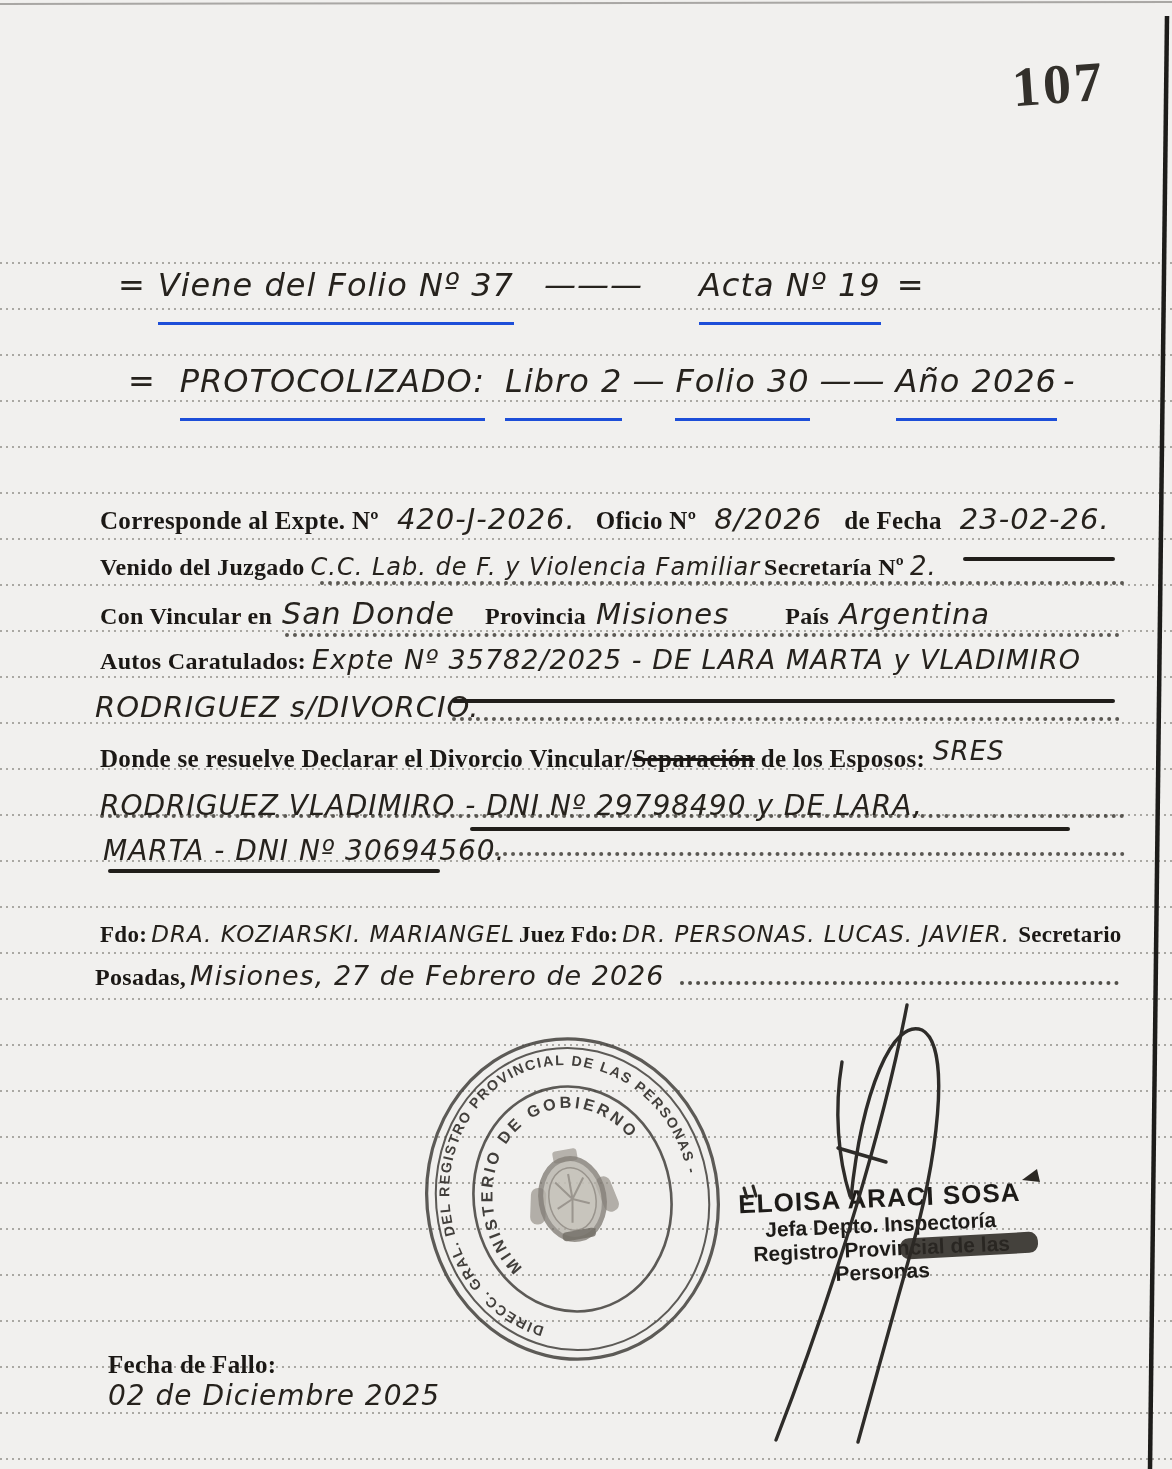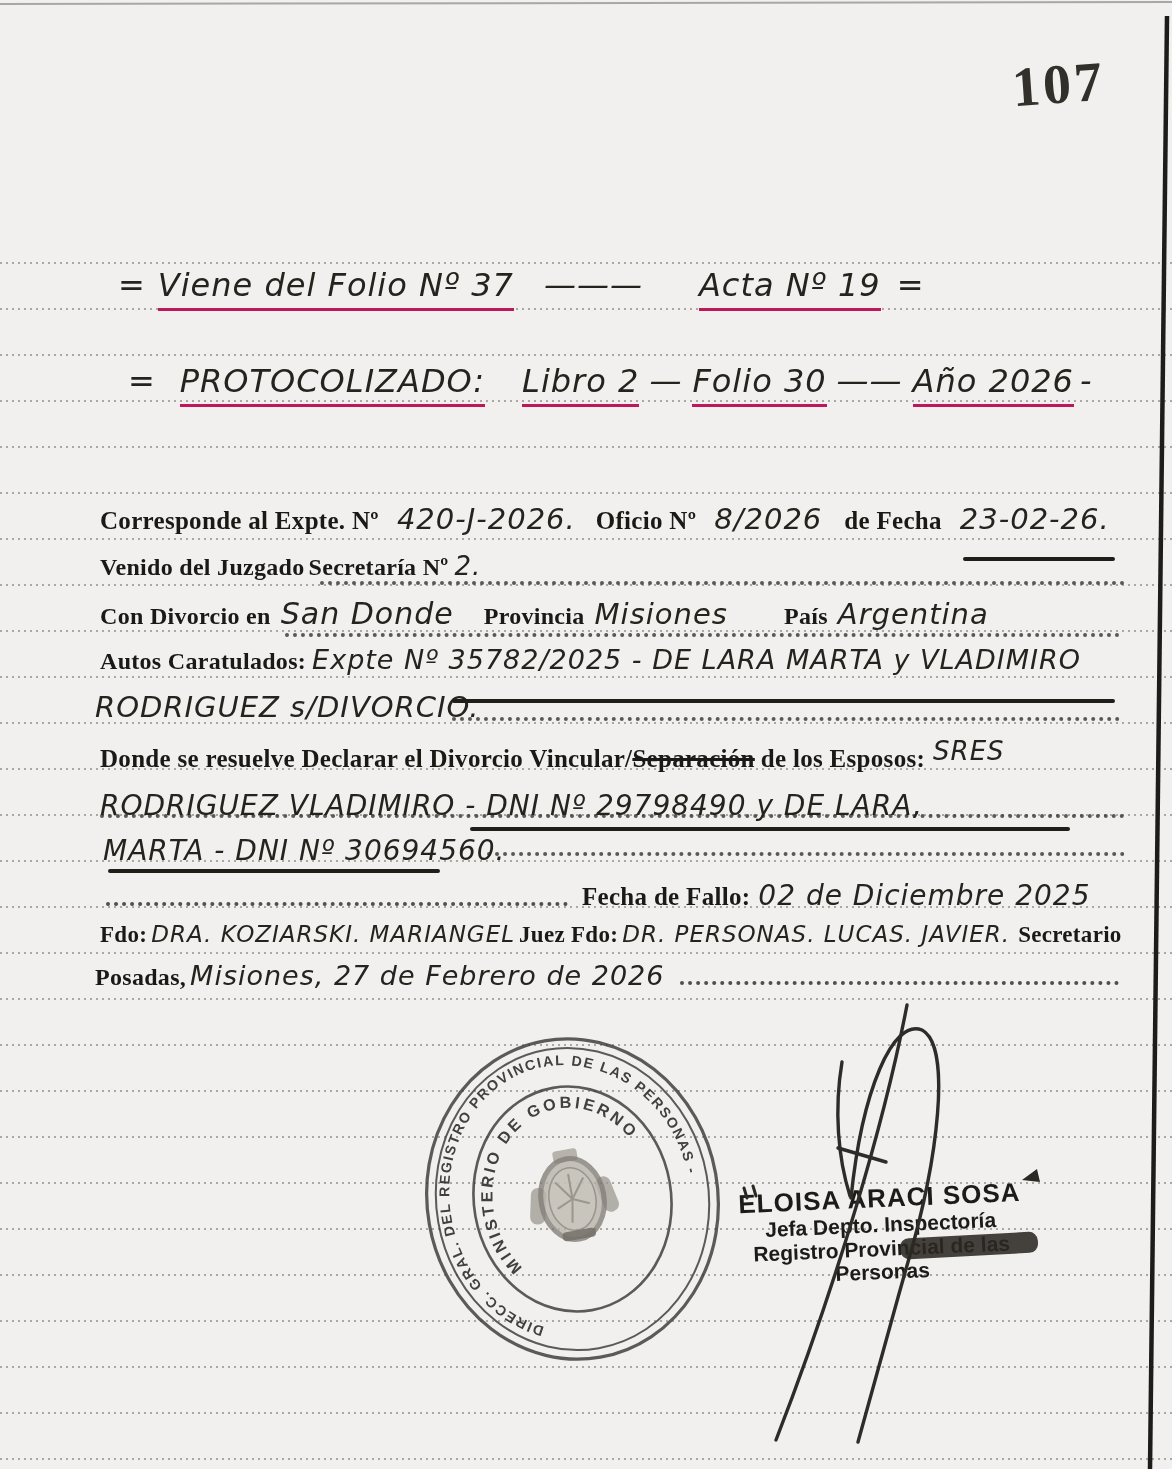--- a/index.html
+++ b/index.html
@@ -6,28 +6,28 @@
   .page{position:relative;width:1172px;height:1469px;background:#f1f0ee;overflow:hidden;
         font-family:"Liberation Serif",serif;}
   
   .rule{position:absolute;left:0;width:100%;height:2px;opacity:.75;
         background-image:repeating-linear-gradient(90deg,#92908a 0 2px,rgba(0,0,0,0) 2px 6px);}
   
   .print{font-family:"Liberation Serif",serif;font-weight:700;color:#1b1815;letter-spacing:.3px;}
   
   .hand{font-family:"DejaVu Sans",sans-serif;font-style:italic;color:#26221d;letter-spacing:1px;}
   .row{position:absolute;display:flex;align-items:baseline;white-space:nowrap;z-index:3;}
-  .hu{border-bottom:3px solid #be185d;padding-bottom:4px;}
+  .hu{border-bottom:3px solid #1d4ed8;padding-bottom:18px;}
   .struck{text-decoration:line-through;text-decoration-thickness:3px;}
   .raised{transform:translateY(-7px);display:inline-block;}
   .leader{flex:1 1 auto;border-bottom:4px dotted #36332d;height:6px;margin:0 6px 6px;align-self:flex-end;opacity:.85;}
   .dotline{position:absolute;border-bottom:4px dotted #36332d;height:0;opacity:.8;z-index:2;}
   .bar{position:absolute;background:#211e1a;height:4px;border-radius:2px;z-index:3;}
   .ml4{margin-left:4px}.ml6{margin-left:6px}.ml8{margin-left:8px}.ml10{margin-left:10px}
-  .ml12{margin-left:12px}.ml16{margin-left:16px}.ml20{margin-left:37px}.ml24{margin-left:24px}
+  .ml12{margin-left:12px}.ml16{margin-left:16px}.ml20{margin-left:20px}.ml24{margin-left:24px}
   .ml30{margin-left:30px}.ml56{margin-left:56px}
   .s23{font-size:23px}.s24{font-size:24px}.s25{font-size:25px}.s26{font-size:26px}
   .s27{font-size:27px}.s28{font-size:28px}.s29{font-size:29px}.s30{font-size:30px}.s32{font-size:32px}
   .pagenum{position:absolute;left:1012px;top:52px;font-family:"Liberation Serif",serif;font-weight:700;
            font-size:56px;color:#33302b;letter-spacing:3px;transform:rotate(-4deg);z-index:3;}
   .stamp{position:absolute;left:420px;top:1030px;width:305px;height:338px;transform:rotate(-10deg);z-index:4;opacity:.92;}
   .sigblock{position:absolute;left:722px;top:1184px;width:318px;text-align:center;transform:rotate(-2.5deg);
             z-index:5;color:#1d1b18;font-family:"Liberation Sans",sans-serif;font-weight:700;line-height:1.12;}
   .sigblock .name{font-size:26px;letter-spacing:1px;}
   .sigblock .title{font-size:21px;}
@@ -94,26 +94,27 @@
     <span class="print s25">Corresponde al Expte. Nº</span>
     <span class="hand s29 ml8">420-J-2026.</span>
     <span class="print s25 ml10">Oficio Nº</span>
     <span class="hand s29 ml8">8/2026</span>
     <span class="print s25 ml12">de Fecha</span>
     <span class="hand s29 ml8">23-02-26.</span>
   </div>
 
   <div class="row" style="left:100px;top:551px;width:1025px;">
     <span class="print s24">Venido del Juzgado</span>
+    <span class="hand s24 ml6">C.C. Lab. de F. y Violencia Familiar</span>
     <span class="print s24 ml4">Secretaría Nº</span>
     <span class="hand s26 ml6">2.</span>
   </div>
 
   <div class="row" style="left:100px;top:596px;">
-    <span class="print s24">Con Divorcio en</span>
+    <span class="print s24">Con Vincular en</span>
     <span class="hand s30 ml10">San Donde</span>
     <span class="print s24 ml30">Provincia</span>
     <span class="hand s29 ml10">Misiones</span>
     <span class="print s24 ml56">País</span>
     <span class="hand s29 ml10">Argentina</span>
   </div>
 
   <div class="row" style="left:100px;top:644px;">
     <span class="print s24">Autos Caratulados:</span>
     <span class="hand s27 ml6">Expte Nº 35782/2025 - DE LARA MARTA y VLADIMIRO</span>
@@ -128,21 +129,21 @@
     <span class="print s25 ml6">de los Esposos:</span>
     <span class="hand s26 ml8 raised">SRES</span>
   </div>
   <div class="row" style="left:100px;top:789px;">
     <span class="hand s28">RODRIGUEZ VLADIMIRO - DNI Nº 29798490 y DE LARA,</span>
   </div>
   <div class="row" style="left:103px;top:834px;">
     <span class="hand s28">MARTA - DNI Nº 30694560.</span>
   </div>
 
-  <div class="row" style="left:100px;top:879px;width:1045px;">
+  <div class="row" style="left:100px;top:879px;width:1045px;flex-direction:column;">
     <span class="leader" style="max-width:462px;flex-basis:462px;"></span>
     <span class="print s25 ml8">Fecha de Fallo:</span>
     <span class="hand s28 ml8">02 de Diciembre 2025</span>
   </div>
 
   <div class="row" style="left:100px;top:921px;justify-content:space-between;">
     <span class="print s23">Fdo:</span>
     <span class="hand s23 ml4">DRA. KOZIARSKI. MARIANGEL</span>
     <span class="print s23 ml4">Juez Fdo:</span>
     <span class="hand s23 ml4">DR. PERSONAS. LUCAS. JAVIER.</span>

